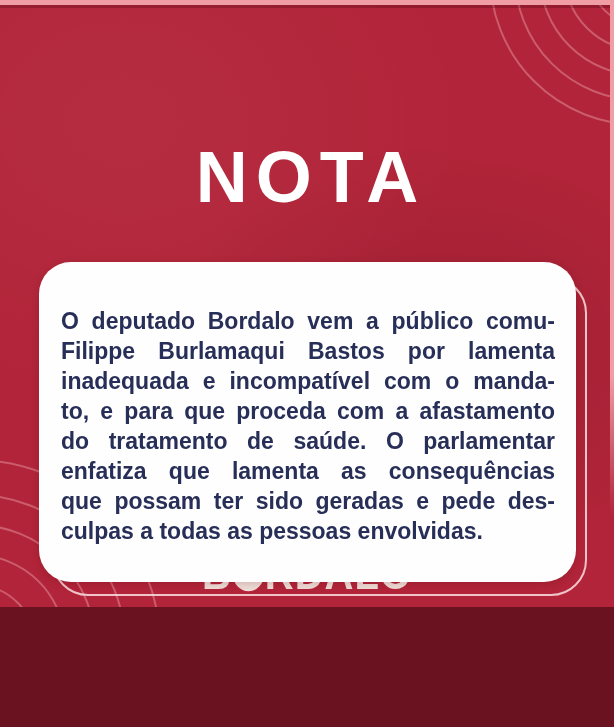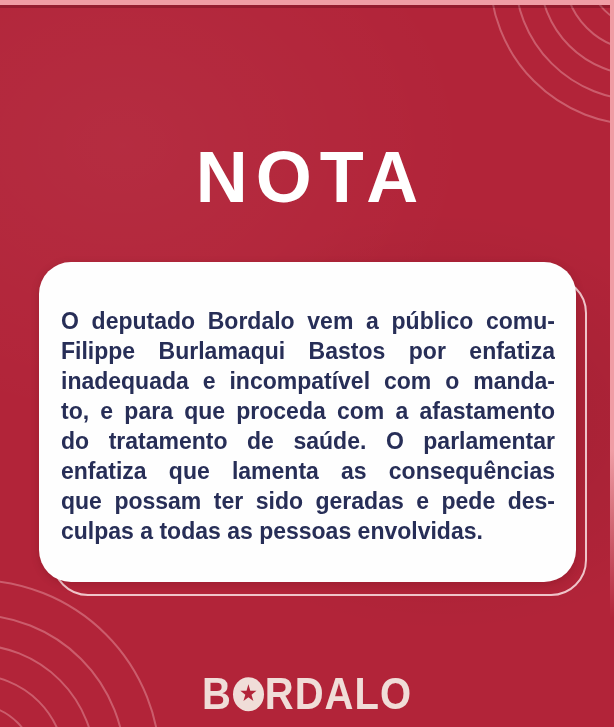--- a/index.html
+++ b/index.html
@@ -3,21 +3,21 @@
 <meta charset="utf-8">
 <style>
   html, body {
     margin: 0;
     padding: 0;
     background: #6b1220;
   }
   #poster {
     position: relative;
     width: 614px;
-    height: 727px;
+    height: 607px;
     overflow: hidden;
     background:
       radial-gradient(ellipse 420px 300px at 72% 58%, rgba(0,0,0,0.10), rgba(0,0,0,0) 70%),
       radial-gradient(ellipse 500px 400px at 20% 20%, rgba(255,255,255,0.04), rgba(0,0,0,0) 70%),
       var(--background, #b22439);
     font-family: "Liberation Sans", "DejaVu Sans", sans-serif;
   }
 
   
   .strip-top {
@@ -183,21 +183,21 @@
     <circle cx="-25" cy="188" r="150"></circle>
     <circle cx="-25" cy="188" r="185"></circle>
   </svg>
 
   <div class="title">NOTA</div>
 
   <div class="card-outline"></div>
 
   <div class="card">
     <div class="note-line">O deputado Bordalo vem a público comu-</div>
-    <div class="note-line">Filippe Burlamaqui Bastos por enfatiza</div>
+    <div class="note-line">Filippe Burlamaqui Bastos por lamenta</div>
     <div class="note-line">inadequada e incompatível com o manda-</div>
     <div class="note-line">to, e para que proceda com a afastamento</div>
     <div class="note-line">do tratamento de saúde. O parlamentar</div>
     <div class="note-line">enfatiza que lamenta as consequências</div>
     <div class="note-line">que possam ter sido geradas e pede des-</div>
     <div class="note-line last">culpas a todas as pessoas envolvidas.</div>
   </div>
 
   <div class="logo">
     <span>B</span><span class="logo-o"><span class="star">★</span></span><span>RDALO</span>

